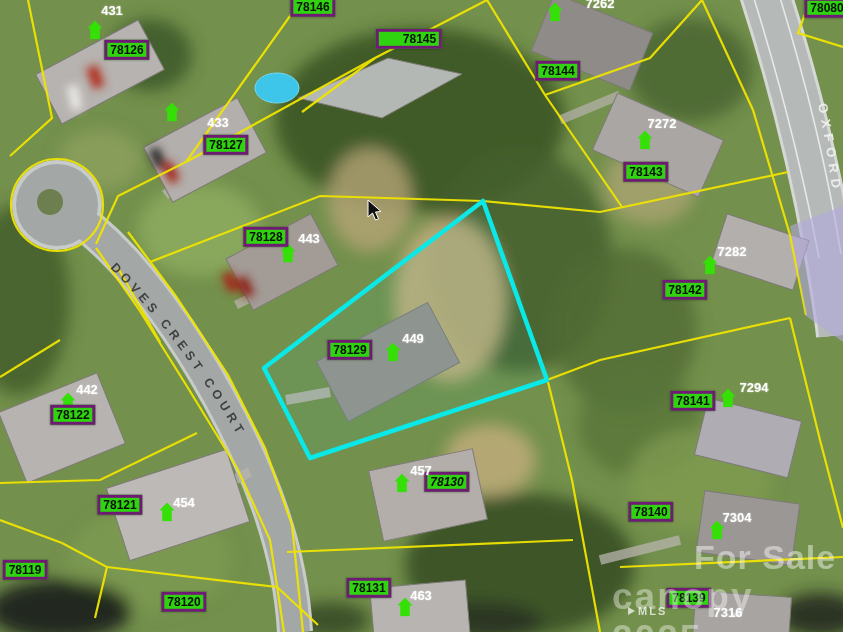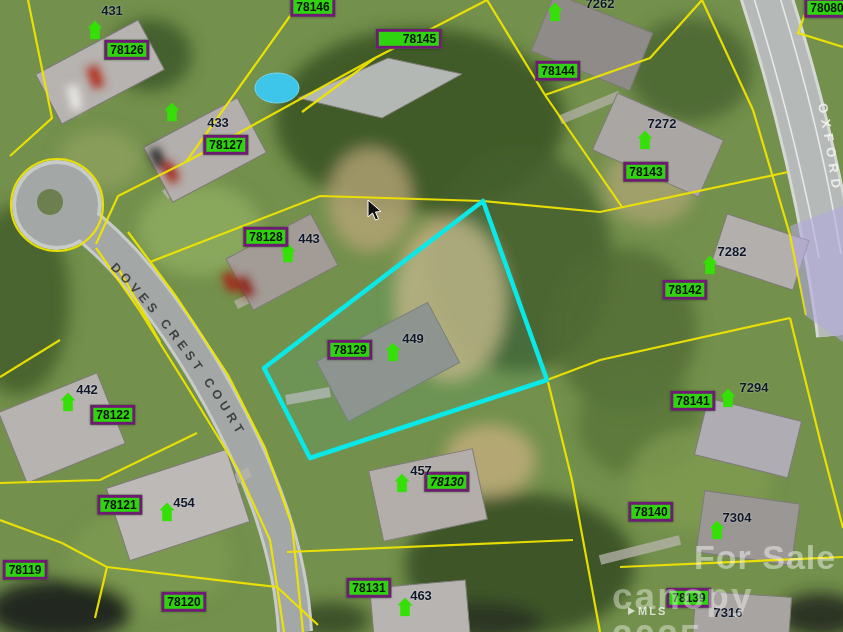--- a/index.html
+++ b/index.html
@@ -3,21 +3,21 @@
 <meta charset="utf-8">
 <style>
   html,body{margin:0;padding:0;background:#222;}
   .screen{position:relative;width:843px;height:632px;overflow:hidden;background:#73904c;
           font-family:"Liberation Sans",sans-serif;}
   .screen svg{position:absolute;left:0;top:0;}
   #annotations{position:absolute;left:0;top:0;width:843px;height:632px;}
   .parcel-label{position:absolute;transform:translate(-50%,-50%);background:#2fd30f;color:#071207;
     font:bold 12px/1.2 "Liberation Sans",sans-serif;padding:0 3px;border:3px solid #701a75;
     white-space:nowrap;box-shadow:0 0 2px rgba(0,60,0,.5);}
-  .house-number{position:absolute;transform:translate(-50%,-50%);color:#0f172a;
+  .house-number{position:absolute;transform:translate(-50%,-50%);color:#ffffff;
     font:bold 13px "Liberation Sans",sans-serif;white-space:nowrap;text-shadow:0 0 2px rgba(255,255,255,.55);text-align:right;}
   .house-marker{position:absolute;width:15px;height:19px;transform:translate(-50%,-50%);background:#35e006;
     clip-path:polygon(50% 0,100% 42%,82% 42%,82% 100%,18% 100%,18% 42%,0 42%);}
   .wm{position:absolute;color:rgba(255,255,255,.45);font-weight:bold;letter-spacing:1px;
       font-family:"Liberation Sans",sans-serif;pointer-events:none;}
   #wm-forsale{left:694px;top:538px;font-size:34px;}
   #wm-canopy{left:612px;top:576px;font-size:37px;letter-spacing:2px;color:rgba(255,255,255,.4);}
   #wm-mls{left:628px;top:605px;font-size:11px;color:rgba(255,255,255,.7);letter-spacing:2px;display:flex;align-items:center;gap:3px;}
   #wm-mls .flag{width:0;height:0;border-left:7px solid rgba(255,255,255,.7);border-top:4px solid transparent;border-bottom:4px solid transparent;}
   #bottom-panel{position:absolute;left:85px;top:637px;width:531px;height:13px;background:#c6c6c9;
@@ -207,21 +207,21 @@
       <div class="parcel-label" style="left: 127px; top: 50px;">78126</div>
       <div class="parcel-label" style="left: 313px; top: 7px;">78146</div>
       <div class="parcel-label" style="left: 409px; top: 39px; padding-left: 24px;">78145</div>
       <div class="parcel-label" style="left: 558px; top: 71px;">78144</div>
       <div class="parcel-label" style="left: 827px; top: 8px;">78080</div>
       <div class="parcel-label" style="left: 226px; top: 145px;">78127</div>
       <div class="parcel-label" style="left: 646px; top: 172px;">78143</div>
       <div class="parcel-label" style="left: 266px; top: 237px;">78128</div>
       <div class="parcel-label" style="left: 685px; top: 290px;">78142</div>
       <div class="parcel-label" style="left: 350px; top: 350px;">78129</div>
-      <div class="parcel-label" style="left: 73px; top: 415px; margin-left: 40px;">78122</div>
+      <div class="parcel-label" style="left: 73px; top: 415px;">78122</div>
       <div class="parcel-label" style="left: 693px; top: 401px;">78141</div>
       <div class="parcel-label" style="left: 120px; top: 505px;">78121</div>
       <div class="parcel-label" style="left: 447px; top: 482px; font-style: italic;">78130</div>
       <div class="parcel-label" style="left: 651px; top: 512px;">78140</div>
       <div class="parcel-label" style="left: 25px; top: 570px;">78119</div>
       <div class="parcel-label" style="left: 184px; top: 602px;">78120</div>
       <div class="parcel-label" style="left: 369px; top: 588px;">78131</div>
       <div class="parcel-label" style="left: 689px; top: 598px;">78139</div>
       <div class="house-number" style="left: 112px; top: 10px;">431</div>
       <div class="house-number" style="left: 218px; top: 122px;">433</div>

